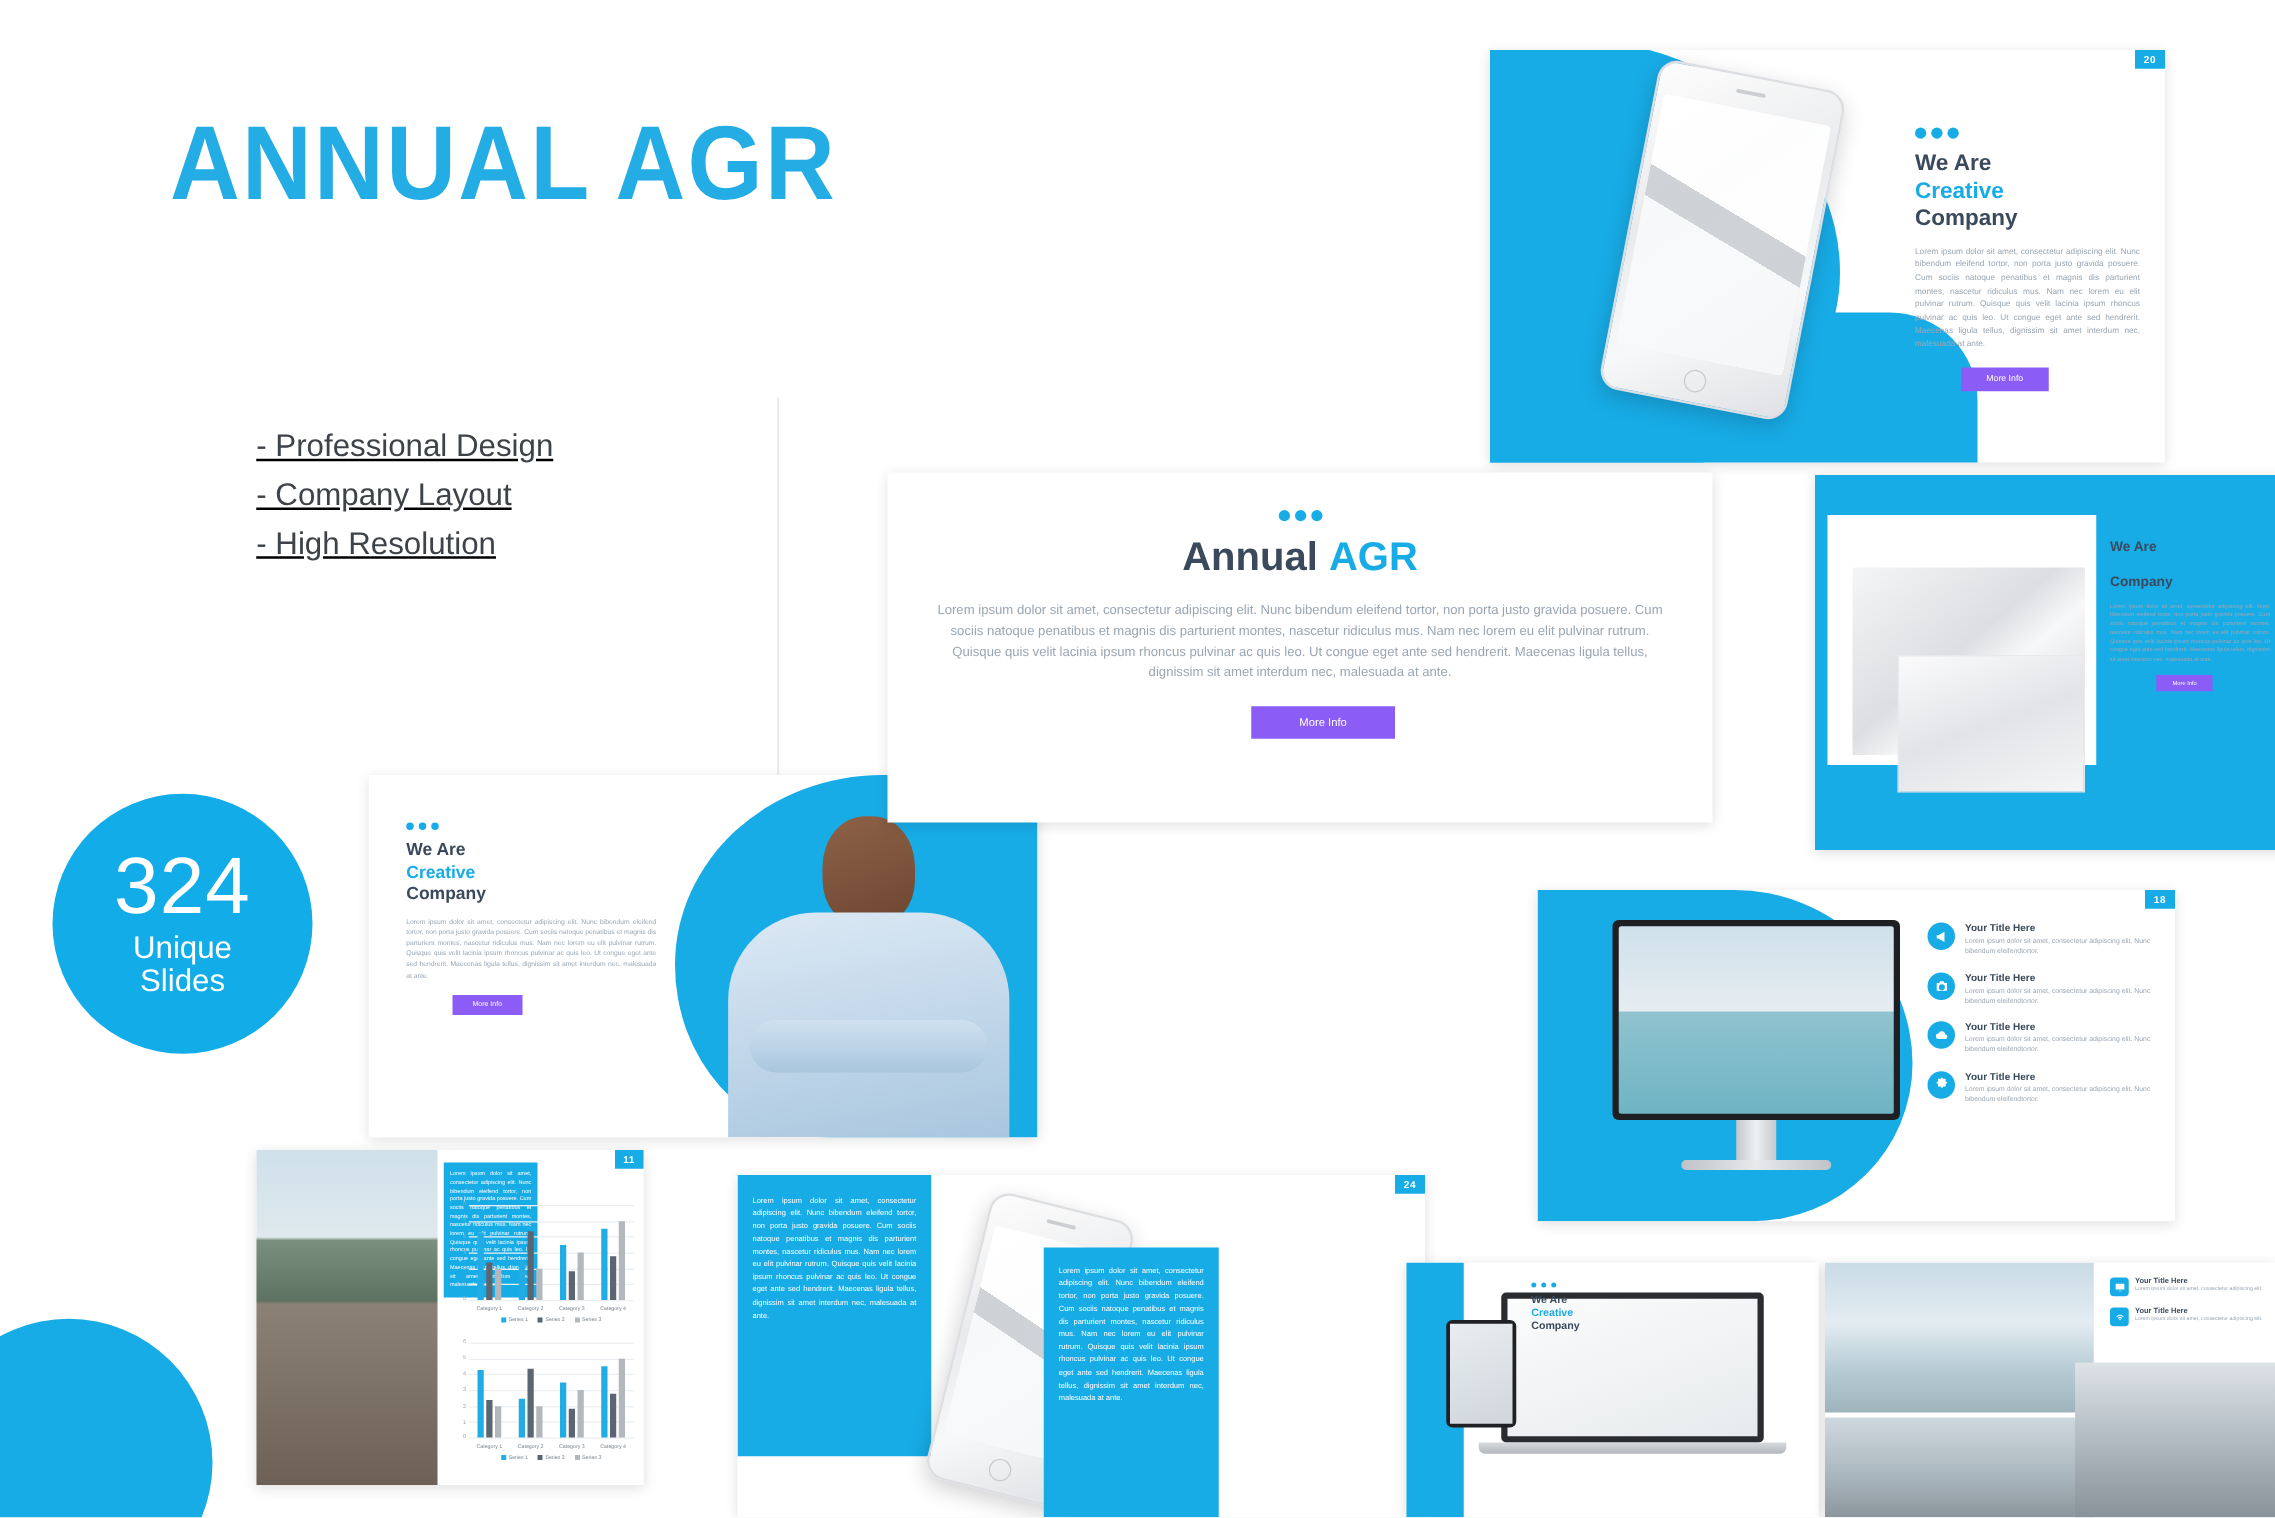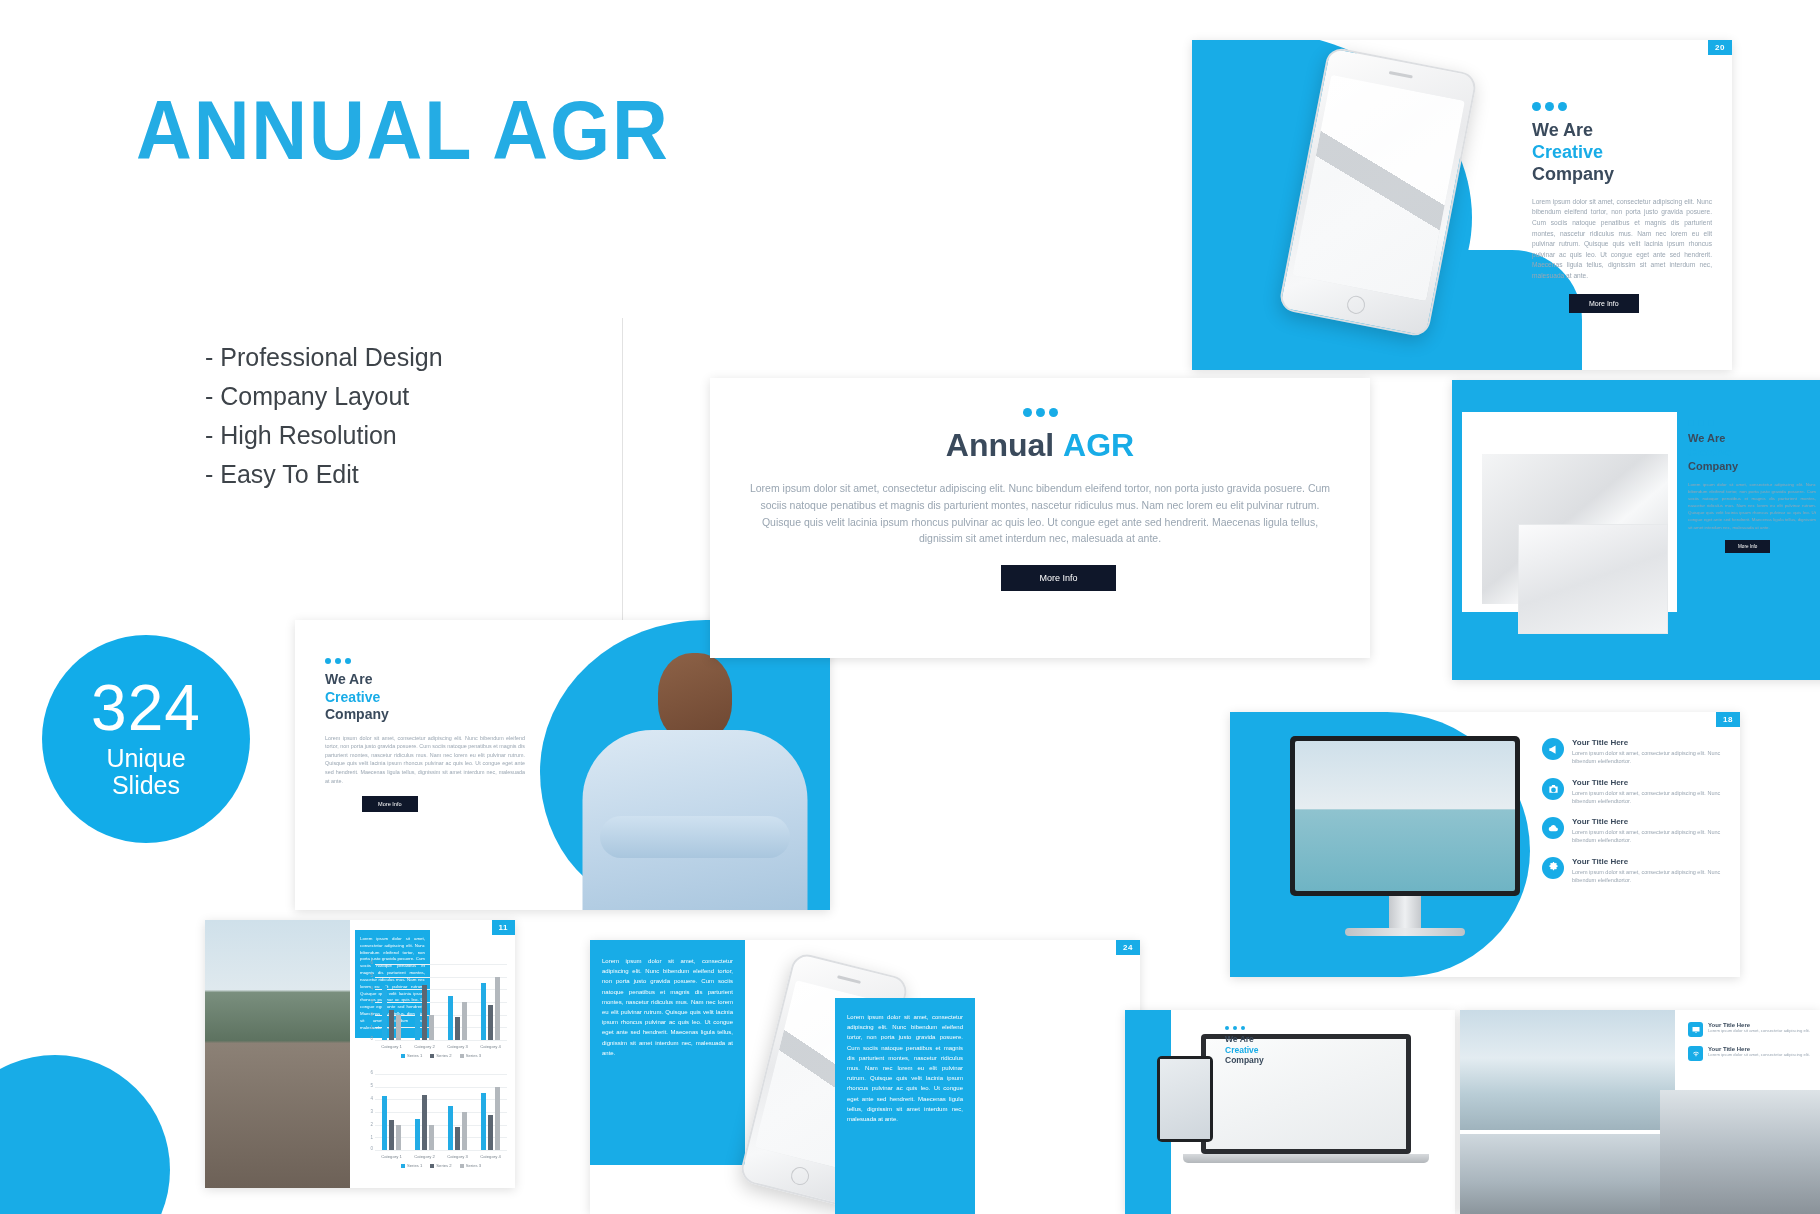--- a/index.html
+++ b/index.html
@@ -20,21 +20,21 @@
     transform: scaleX(0.92); transform-origin: left center;
     line-height: 1;
   }
   .hero-sub {
     position: absolute; left: 122px; top: 194px;
     font-size: 30px; font-weight: 400; letter-spacing: 7.5px;
     color: #3a3f45;
   }
 
   
-  .feature-list { position: absolute; left: 205px; top: 338px; }
+  .feature-list { position: absolute; left: 205px; top: 338px; text-decoration: underline; }
   .feature-list li {
     list-style: none; font-size: 25px; color: #3d4349;
     line-height: 1.56; font-weight: 400; white-space: nowrap;
   }
 
   
   .divider-v {
     position: absolute; left: 622px; top: 318px; width: 1px; height: 318px;
     background: #e2e2e2;
   }
@@ -72,21 +72,21 @@
   .dots { display: flex; gap: 4px; }
   .dots i { display:block; width: 9px; height: 9px; border-radius: 50%; background: #18ace7; }
   .dots.sm i { width: 6px; height: 6px; }
   .dots.xs i { width: 4px; height: 4px; }
 
   .h-dark { color: #3a4a5c; font-weight: 700; }
   .h-blue { color: #18ace7; font-weight: 700; }
 
   .body-txt { color: #9aa6b2; line-height: 1.6; text-align: justify; }
   .btn-blue {
-    background: #0f172a; color: #fff; text-align: left; font-weight: 400;
+    background: #8b5cf6; color: #fff; text-align: left; font-weight: 400;
     display: inline-block;
     margin-left: 37px;
   }
 
   
   #slide-phone-right { left: 1192px; top: 40px; width: 540px; height: 330px; }
   #slide-phone-right .bgblob {
     position:absolute; left:-190px; top:-10px; width: 470px; height: 360px;
     background:#18ace7; border-radius: 0 55% 50% 0 / 0 60% 55% 0;
   }
@@ -248,21 +248,20 @@
 <body>
 
 <div class="stage">
 
   <div class="hero-title">ANNUAL AGR</div>
 
   <ul class="feature-list">
     <li>- Professional Design</li>
     <li>- Company Layout</li>
     <li>- High Resolution</li>
-    <li>- Easy To Edit</li>
   </ul>
   <div class="divider-v"></div>
 
   <div class="blob-bl"></div>
 
   <div class="circle-324">
     <div class="num">324</div>
     <div class="lbl">
       <div>Unique</div>
       <div>Slides</div>

